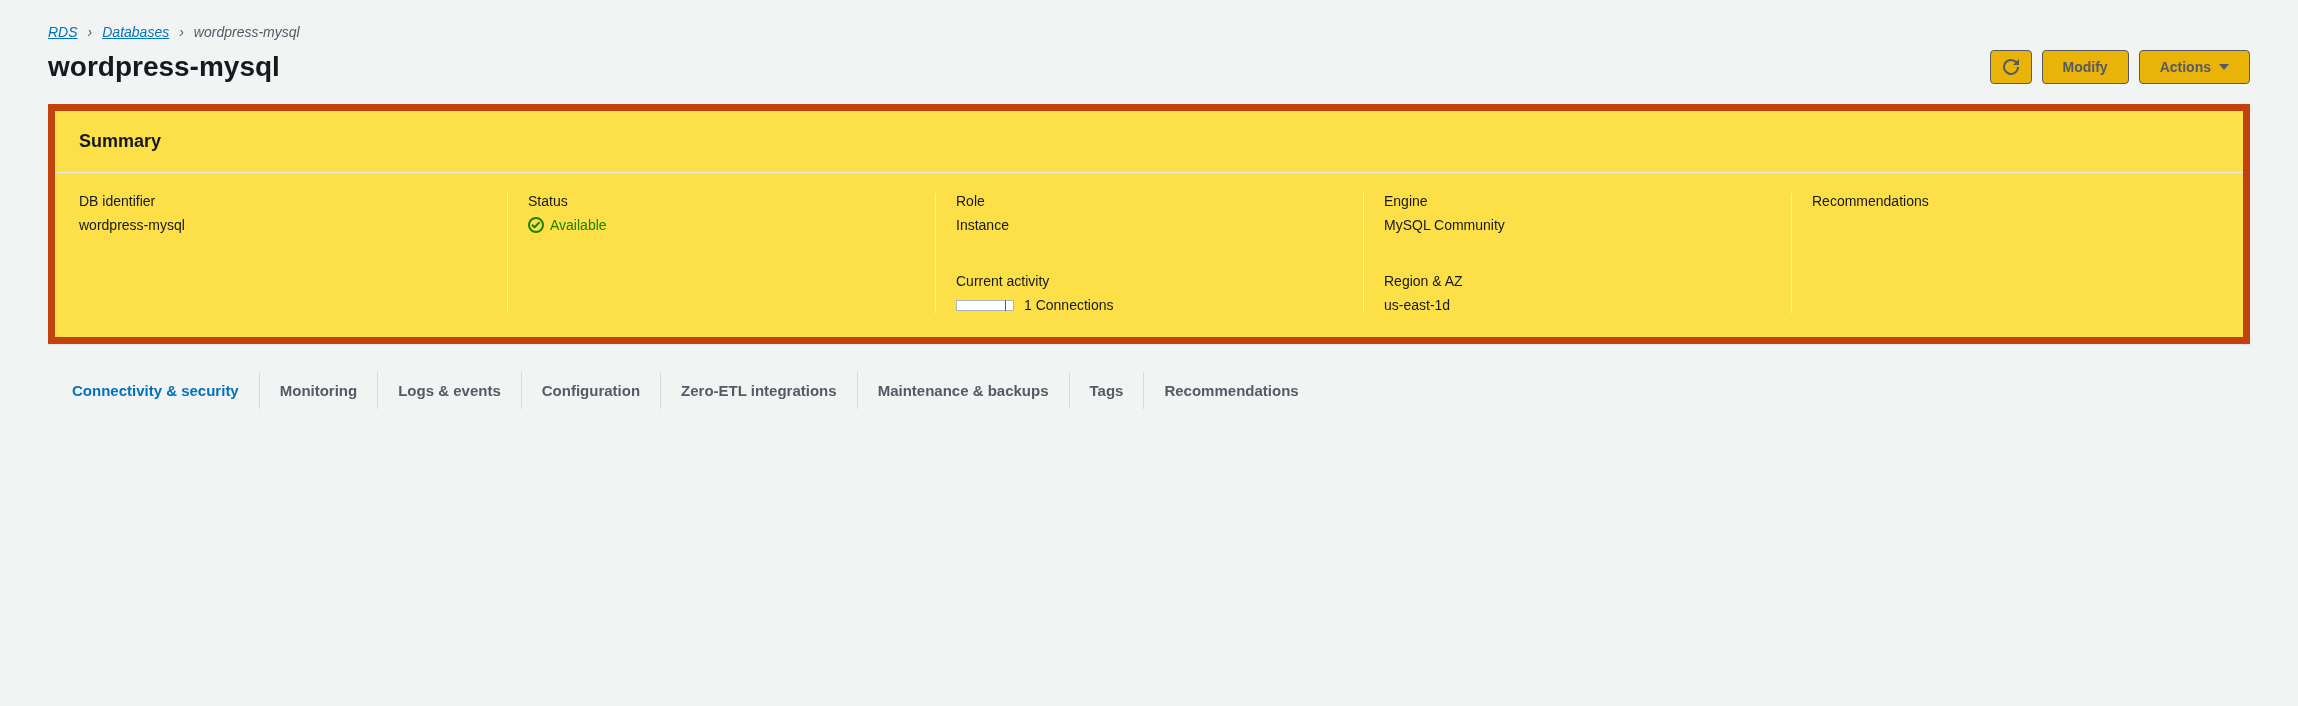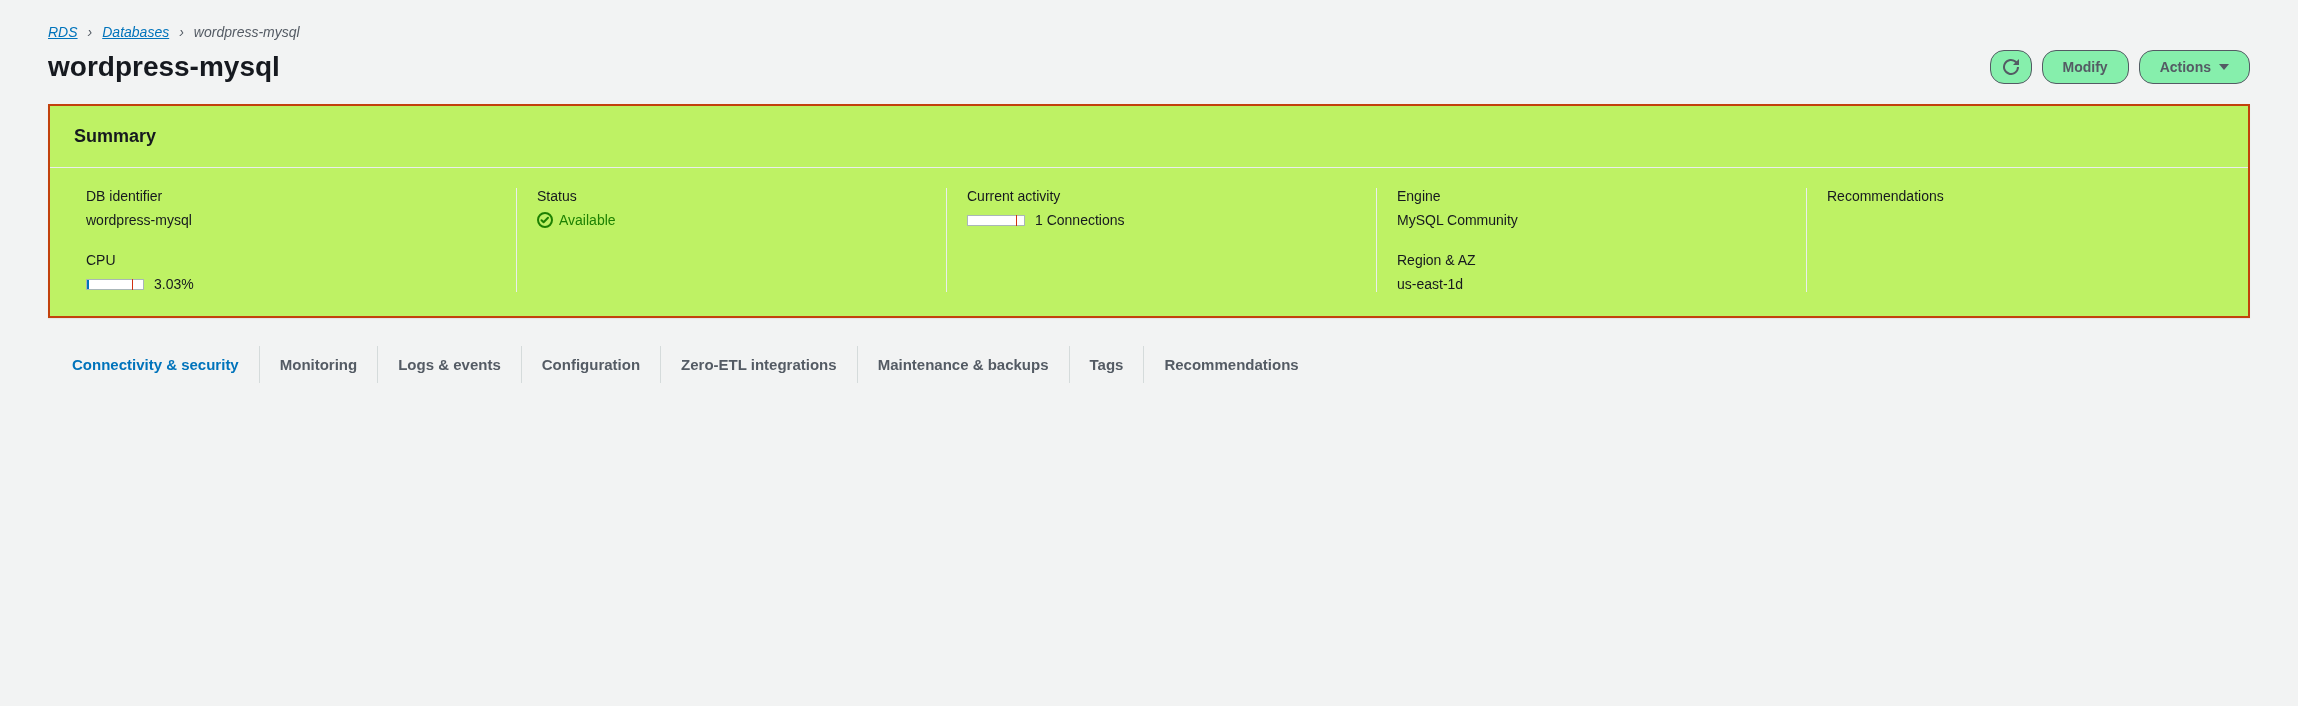--- a/index.html
+++ b/index.html
@@ -39,69 +39,68 @@
     .page-title {
       font-size: 28px;
       font-weight: 700;
       color: #16191f;
     }
     .actions {
       display: flex;
       gap: 10px;
     }
     .btn {
-      background: #86efac;
+      background: #eab308;
       border: 1px solid #545b64;
-      border-radius: 14px;
+      border-radius: 4px;
       padding: 8px 20px;
       font-size: 14px;
       font-weight: 700;
       color: #545b64;
       cursor: pointer;
       display: inline-flex;
       align-items: center;
       gap: 8px;
     }
     .btn.icon-only {
       padding: 8px 12px;
     }
     .btn svg { display: block; }
     .caret-down {
       width: 0; height: 0;
       border-left: 5px solid transparent;
       border-right: 5px solid transparent;
       border-top: 6px solid #545b64;
     }
     .panel {
-      background: #bef264;
-      border: 2px solid #c2410c;
+      background: #fde047;
+      border: 7px solid #c2410c;
       box-shadow: 0 1px 1px rgba(0,0,0,0.05);
     }
     .panel-header {
       padding: 20px 24px;
       border-bottom: 1px solid #eaeded;
     }
     .panel-title {
       font-size: 18px;
       font-weight: 700;
       color: #16191f;
     }
     .summary-grid {
       display: grid;
       grid-template-columns: repeat(5, 1fr);
       padding: 20px 24px 24px;
       column-gap: 0;
     }
     .summary-col {
       display: flex;
       flex-direction: column;
-      gap: 24px;
+      gap: 40px;
       padding: 0 20px;
       border-left: 1px solid #eaeded;
-      margin-left: 12px;
     }
     .summary-col:first-child { border-left: none; padding-left: 0; }
     .field { display: flex; flex-direction: column; gap: 8px; }
     .field-label {
       font-size: 14px;
       color: #16191f;
     }
     .field-value {
       font-size: 14px;
       color: #16191f;
@@ -187,46 +186,40 @@
   <div class="panel-header">
     <h2 class="panel-title">Summary</h2>
   </div>
   <div class="summary-grid">
 
     <div class="summary-col">
       <div class="field">
         <div class="field-label">DB identifier</div>
         <div class="field-value">wordpress-mysql</div>
       </div>
-      <div class="field">
-        <div class="field-label">CPU</div>
-        <div class="meter-row">
-          <div class="meter">
-            <div class="fill" style="width:3.03%"></div>
-            <div class="warn-tick" style="left:80%"></div>
-          </div>
-          <span class="field-value">3.03%</span>
-        </div>
-      </div>
     </div>
 
     <div class="summary-col">
       <div class="field">
         <div class="field-label">Status</div>
         <div class="status-row">
           <svg width="16" height="16" viewBox="0 0 16 16">
             <circle cx="8" cy="8" r="7" fill="none" stroke="#1d8102" stroke-width="2"></circle>
             <path d="M4.5 8.2l2.1 2.1 4.4-4.6" fill="none" stroke="#1d8102" stroke-width="2" stroke-linecap="round" stroke-linejoin="round"></path>
           </svg>
           <span>Available</span>
         </div>
       </div>
     </div>
 
     <div class="summary-col">
+      <div class="field">
+        <div class="field-label">Role</div>
+        <div class="field-value">Instance</div>
+      </div>
       <div class="field">
         <div class="field-label">Current activity</div>
         <div class="meter-row">
           <div class="meter">
             <div class="fill" style="width:0%"></div>
             <div class="warn-tick" style="left:85%"></div>
           </div>
           <span class="field-value">1 Connections</span>
         </div>
       </div>

